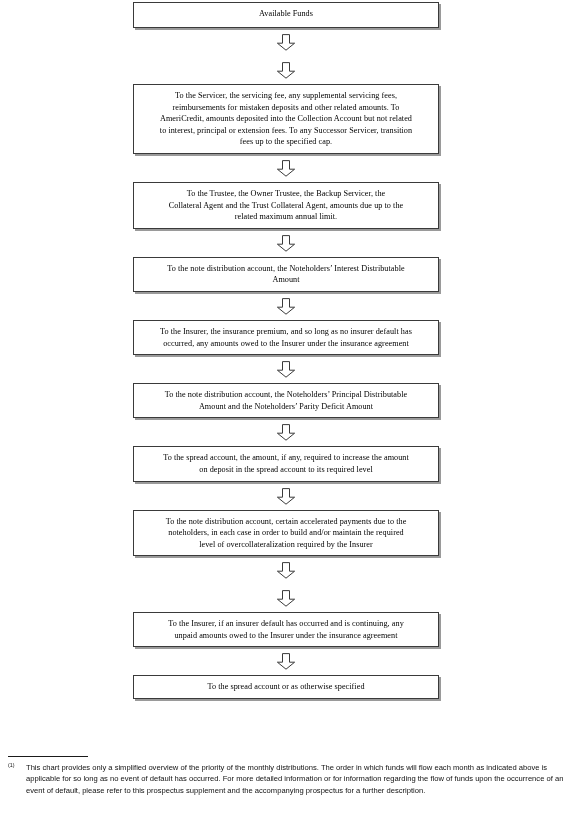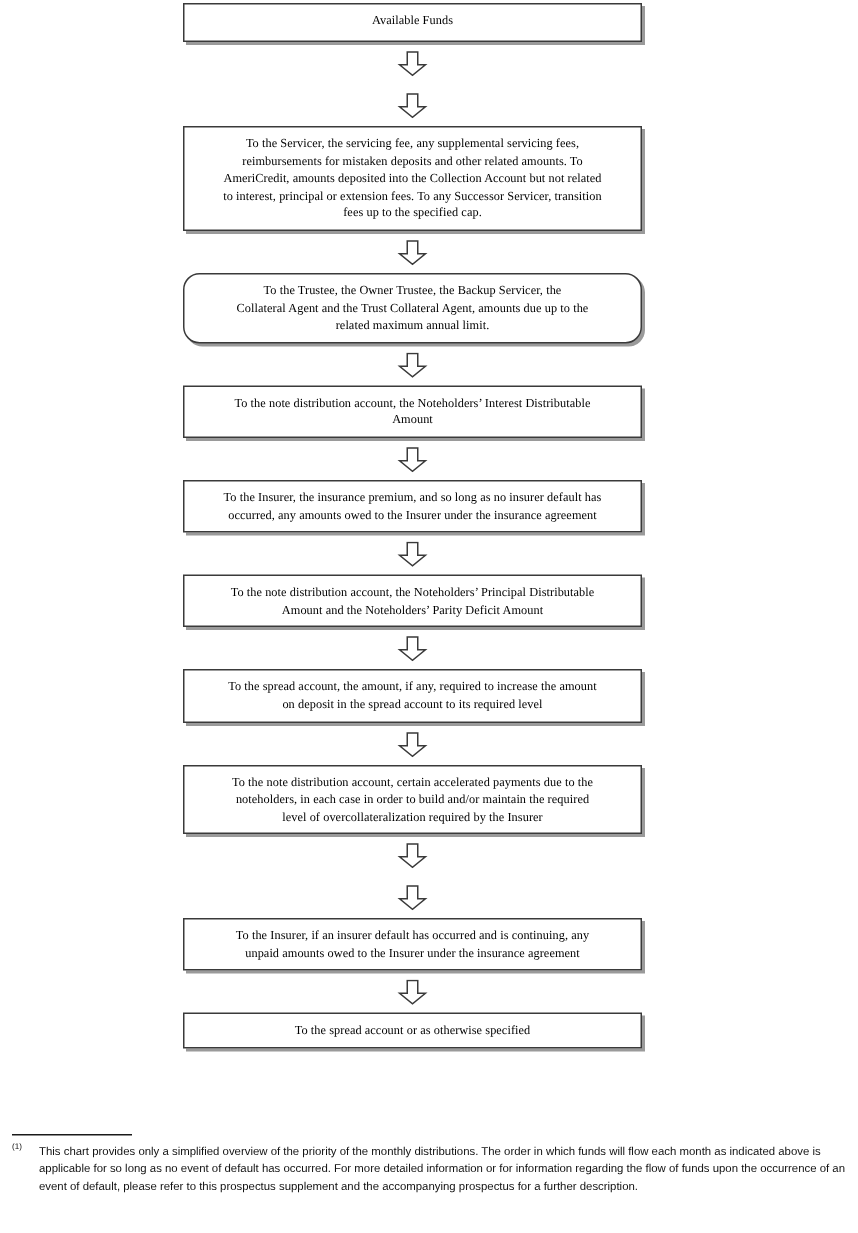--- a/index.html
+++ b/index.html
@@ -20,21 +20,21 @@
   #chart-root {
     position: absolute;
     left: 0;
     top: 0;
     width: 572px;
     height: 745px;
   }
 
   .flow-column {
     position: absolute;
-    left: 122px;
+    left: 133px;
     top: 2px;
     width: 306px;
   }
 
   .flow-box {
     position: relative;
     box-sizing: border-box;
     width: 306px;
     border: 1px solid #3a3a3a;
     background: #ffffff;
@@ -132,21 +132,21 @@
 reimbursements for mistaken deposits and other related amounts.  To
 AmeriCredit, amounts deposited into the Collection Account but not related
 to interest, principal or extension fees. To any Successor Servicer, transition
 fees up to the specified cap.</span>
       </div>
       <div class="arrow-wrap" style="height: 28px; padding-top: 6px; padding-bottom: 5px; box-sizing: border-box;">
         <svg width="22" height="17" viewBox="0 0 22 17">
           <path d="M7.5 0.6 L14.5 0.6 L14.5 9.2 L19.6 9.2 L11 16.2 L2.4 9.2 L7.5 9.2 Z" fill="#ffffff" stroke="#3a3a3a" stroke-width="1" stroke-linejoin="miter"></path>
         </svg>
       </div>
-      <div class="flow-box" style="min-height: 46px; border-radius: 11px;">
+      <div class="flow-box" style="min-height: 46px;">
         <span class="box-text">To the Trustee, the Owner Trustee, the Backup Servicer, the
 Collateral Agent  and the Trust Collateral Agent, amounts due up to the
 related maximum annual limit.</span>
       </div>
       <div class="arrow-wrap" style="height: 28px; padding-top: 6px; padding-bottom: 5px; box-sizing: border-box;">
         <svg width="22" height="17" viewBox="0 0 22 17">
           <path d="M7.5 0.6 L14.5 0.6 L14.5 9.2 L19.6 9.2 L11 16.2 L2.4 9.2 L7.5 9.2 Z" fill="#ffffff" stroke="#3a3a3a" stroke-width="1" stroke-linejoin="miter"></path>
         </svg>
       </div>
       <div class="flow-box" style="min-height: 33px;">

